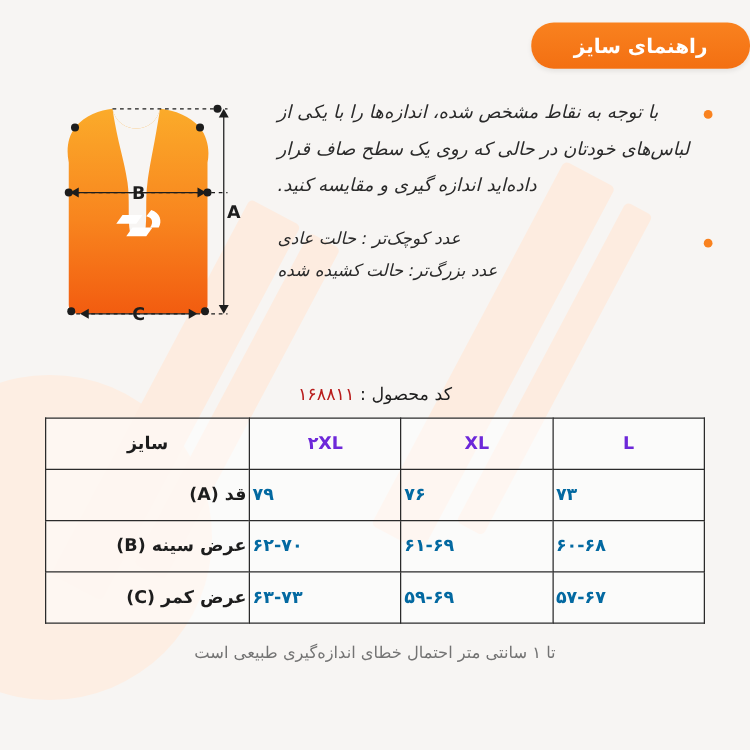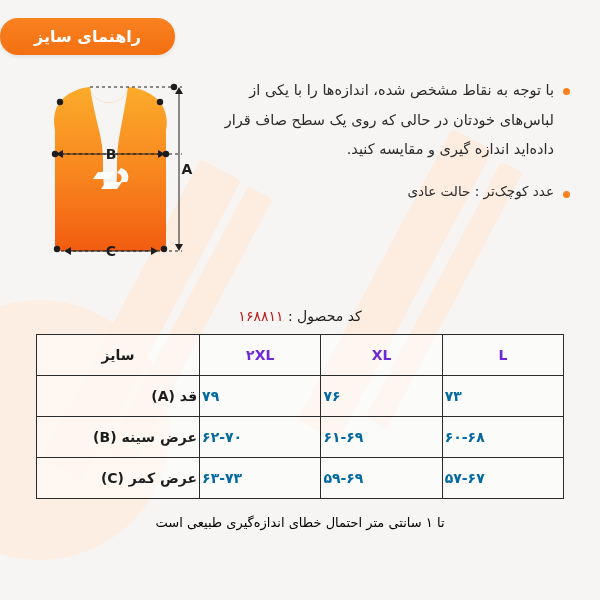--- a/index.html
+++ b/index.html
@@ -39,21 +39,21 @@
     background: #fdeee3;
     left: -90px; top: 300px;
   }
 
   
   .header-bar {
     position: absolute;
     top: 18px;
     left: 0; right: 0;
     display: flex;
-    justify-content: flex-end;
+    justify-content: flex-start;
     z-index: 3;
   }
   .title-pill {
     background: linear-gradient(180deg, #f9821f 0%, #f36f12 100%);
     color: #ffffff;
     font-size: 16px;
     font-weight: bold;
     padding: 9px 34px;
     border-radius: 18px;
     letter-spacing: 0.3px;
@@ -72,21 +72,22 @@
     flex-direction: row;
     align-items: flex-start;
     padding: 0 24px;
   }
 
   .text-col {
     flex: 1 1 auto;
     padding-right: 6px;
     padding-left: 8px;
     padding-top: 18px;
-    text-align: right;
+    text-align: left;
+    font-style: italic;
   }
   .para {
     color: #2a2a2a;
     font-size: 14.5px;
     line-height: 2.05;
     position: relative;
     padding-right: 16px;
     margin: 0 0 14px 0;
   }
   .para::before {
@@ -160,21 +161,21 @@
     color: #0369a1;
     font-weight: bold;
     font-size: 15px;
     direction: ltr;
   }
 
   
   .footer-note {
     text-align: center;
     font-size: 13px;
-    color: #000000;
+    color: #737373;
     margin-top: 16px;
   }
 </style>
 </head>
 <body>
 
 <div class="bg-wrap">
   <div class="bg-blob"></div>
   <div class="bg-stripe bg-s1"></div>
   <div class="bg-stripe bg-s2"></div>
@@ -187,20 +188,21 @@
 </div>
 
 <div class="content">
 
   <div class="top-row">
 
     <div class="text-col">
       <p class="para">با توجه به نقاط مشخص شده، اندازه‌ها را با یکی از لباس‌های خودتان در حالی که روی یک سطح صاف قرار داده‌اید اندازه گیری و مقایسه کنید.</p>
       <p class="para small">
         <span class="nobullet">عدد کوچک‌تر : حالت عادی</span>
+        <span class="nobullet">عدد بزرگ‌تر: حالت کشیده شده</span>
       </p>
     </div>
 
     <div class="shirt-col">
       <svg class="shirt-svg" width="190" height="230" viewBox="0 0 190 230" xmlns="http://www.w3.org/2000/svg">
         <defs>
           <linearGradient id="gshirt" x1="0" y1="0" x2="0" y2="1">
             <stop offset="0%" stop-color="#fbab2a"></stop>
             <stop offset="55%" stop-color="#f8841e"></stop>
             <stop offset="100%" stop-color="#f25c10"></stop>

